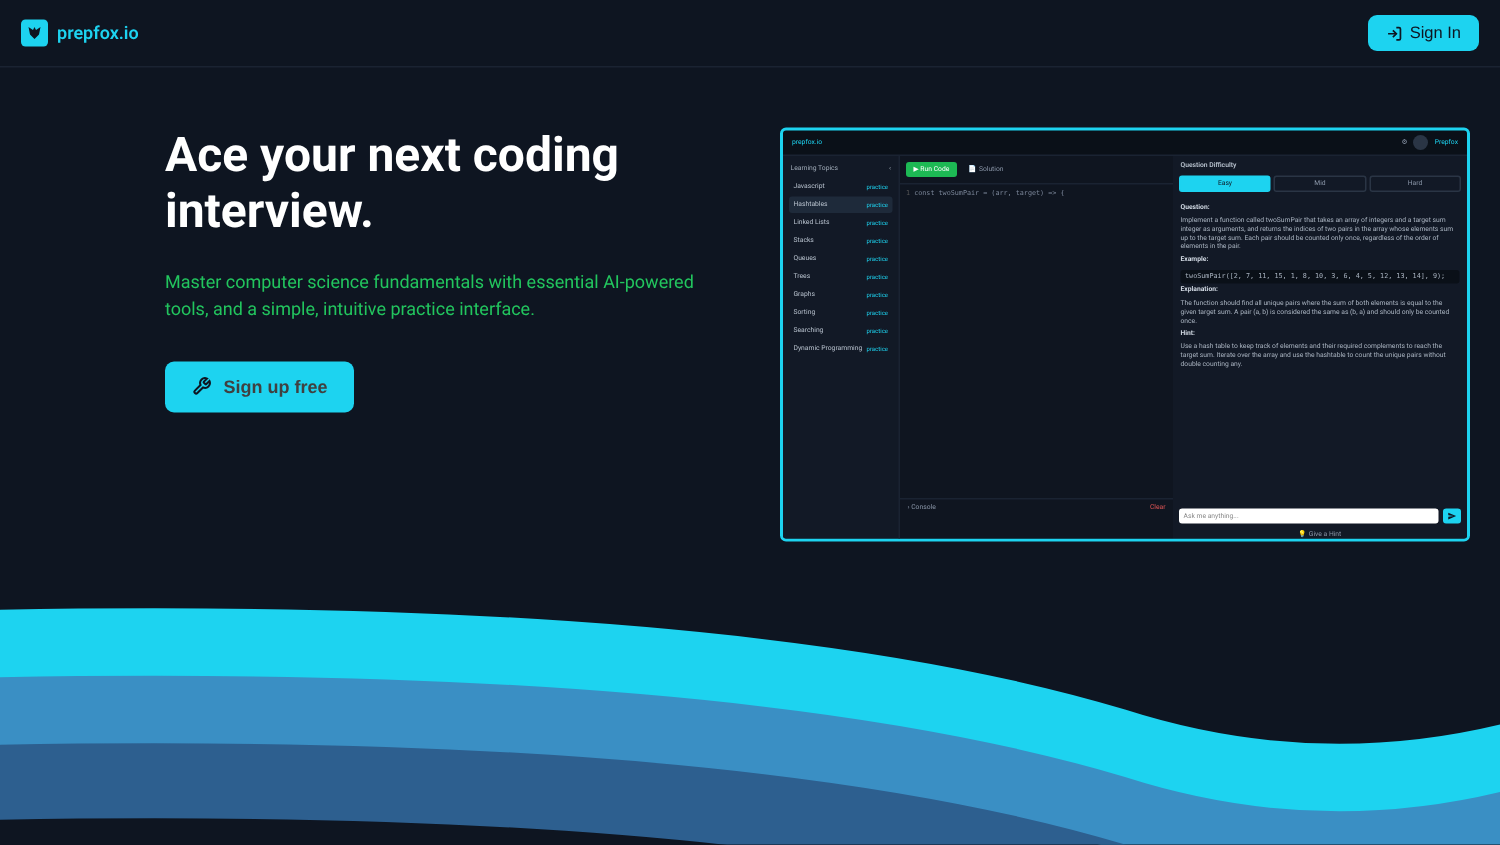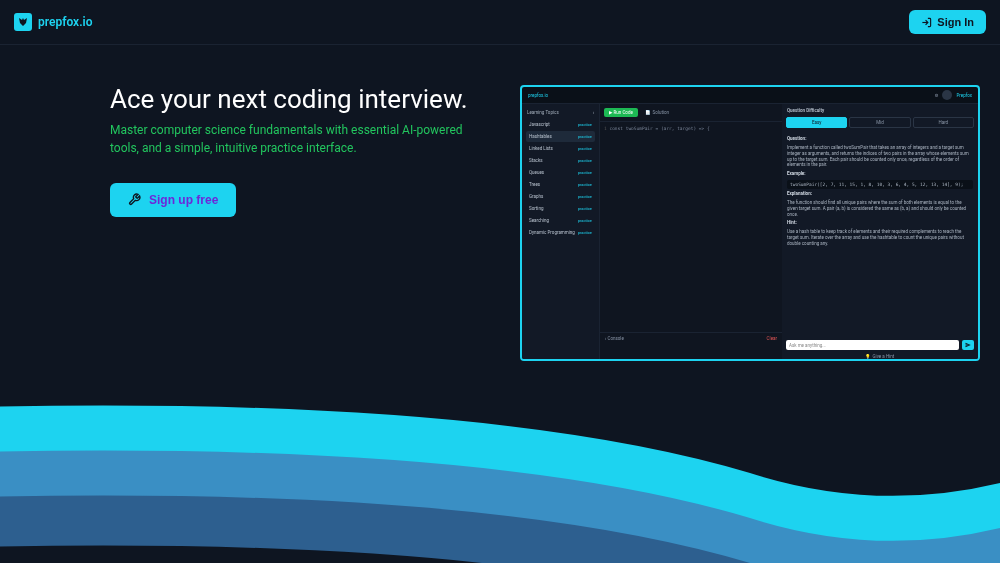--- a/index.html
+++ b/index.html
@@ -42,51 +42,51 @@
   font-size: 12px;
   font-weight: 600;
 }
 .signin-btn {
   background: #1dd3f0;
   color: #0e1521;
   border: none;
   padding: 6px 12px;
   border-radius: 6px;
   font-size: 11px;
-  font-weight: 700;
+  font-weight: 400;
   display: flex;
   align-items: center;
   gap: 5px;
   cursor: pointer;
 }
 
 
 .hero {
   display: flex;
   padding: 40px 110px 0 110px;
   gap: 30px;
   position: relative;
   z-index: 5;
 }
 .hero-left { flex: 0 0 380px; }
 .hero-title {
-  font-size: 26px;
-  font-weight: 400;
+  font-size: 32px;
+  font-weight: 700;
   line-height: 1.15;
-  margin-bottom: 6px;
+  margin-bottom: 20px;
 }
 .hero-sub {
   font-size: 12px;
   color: #22c55e;
   line-height: 1.5;
   margin-bottom: 26px;
 }
 .signup-btn {
   background: #1dd3f0;
-  color: #6d28d9;
+  color: #404040;
   border: none;
   padding: 10px 18px;
   border-radius: 6px;
   font-size: 12px;
   font-weight: 700;
   display: inline-flex;
   align-items: center;
   gap: 8px;
   cursor: pointer;
 }

